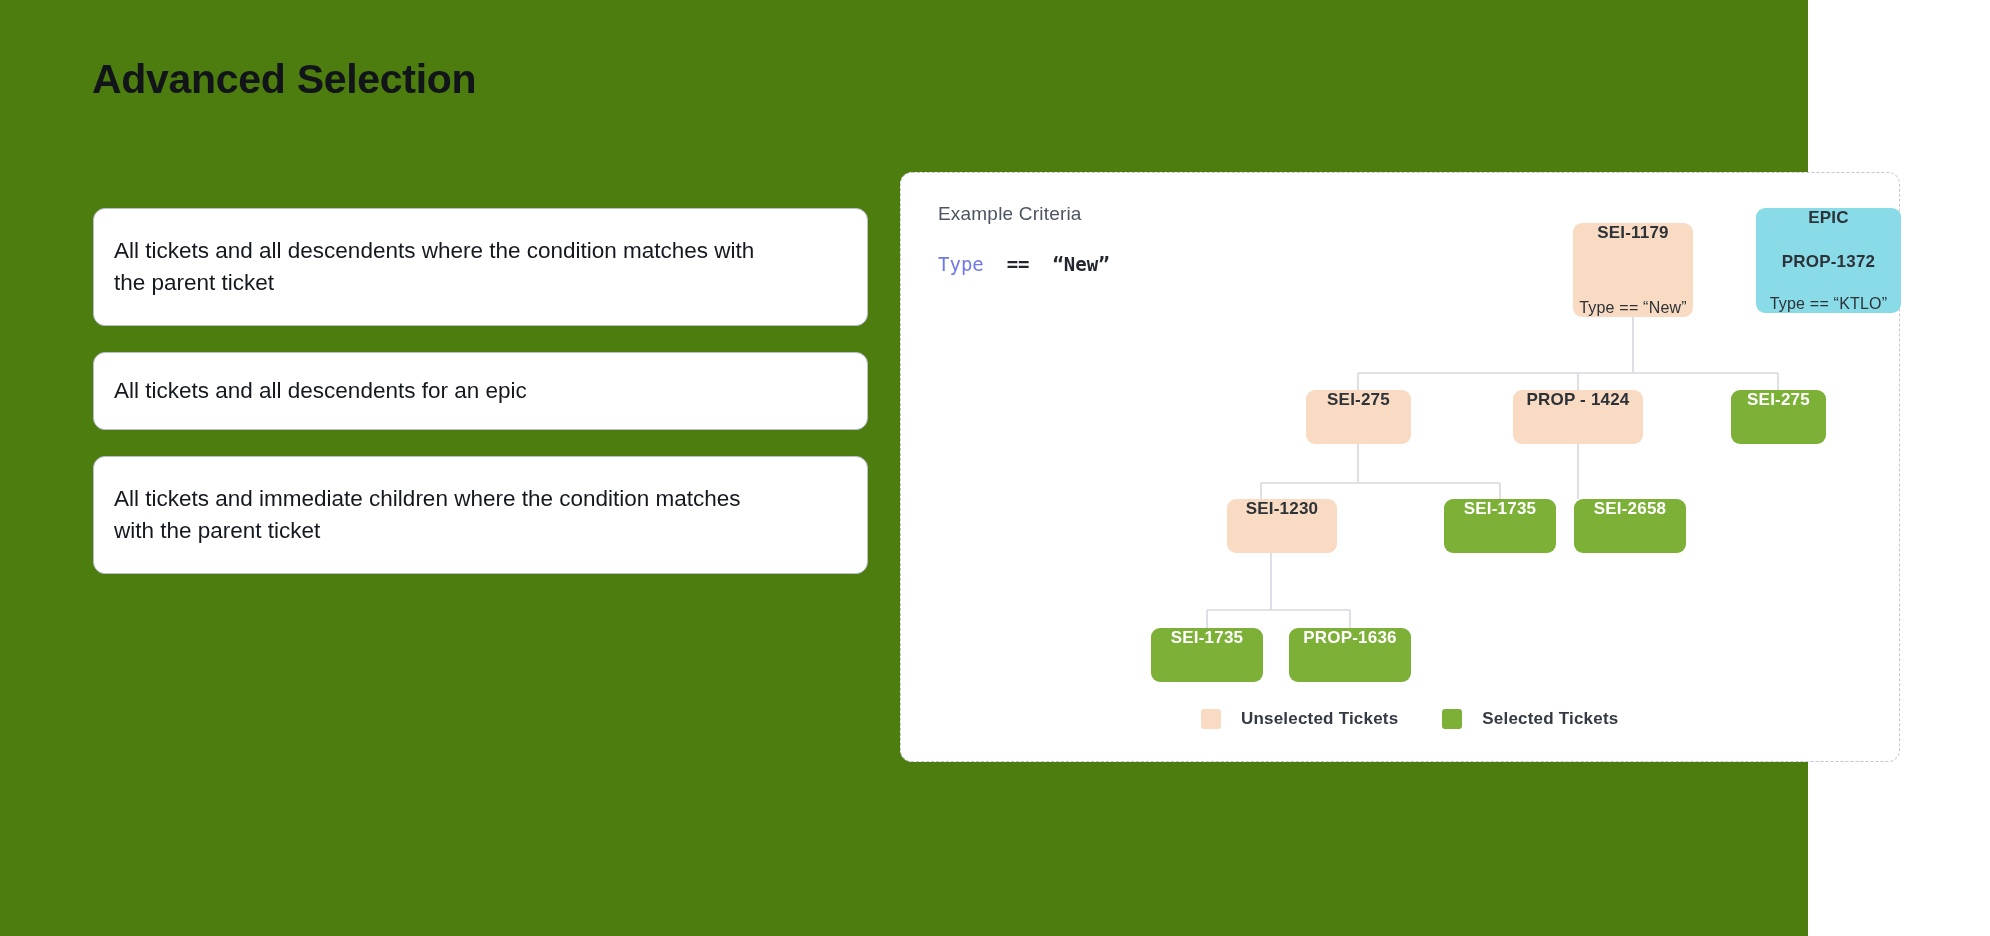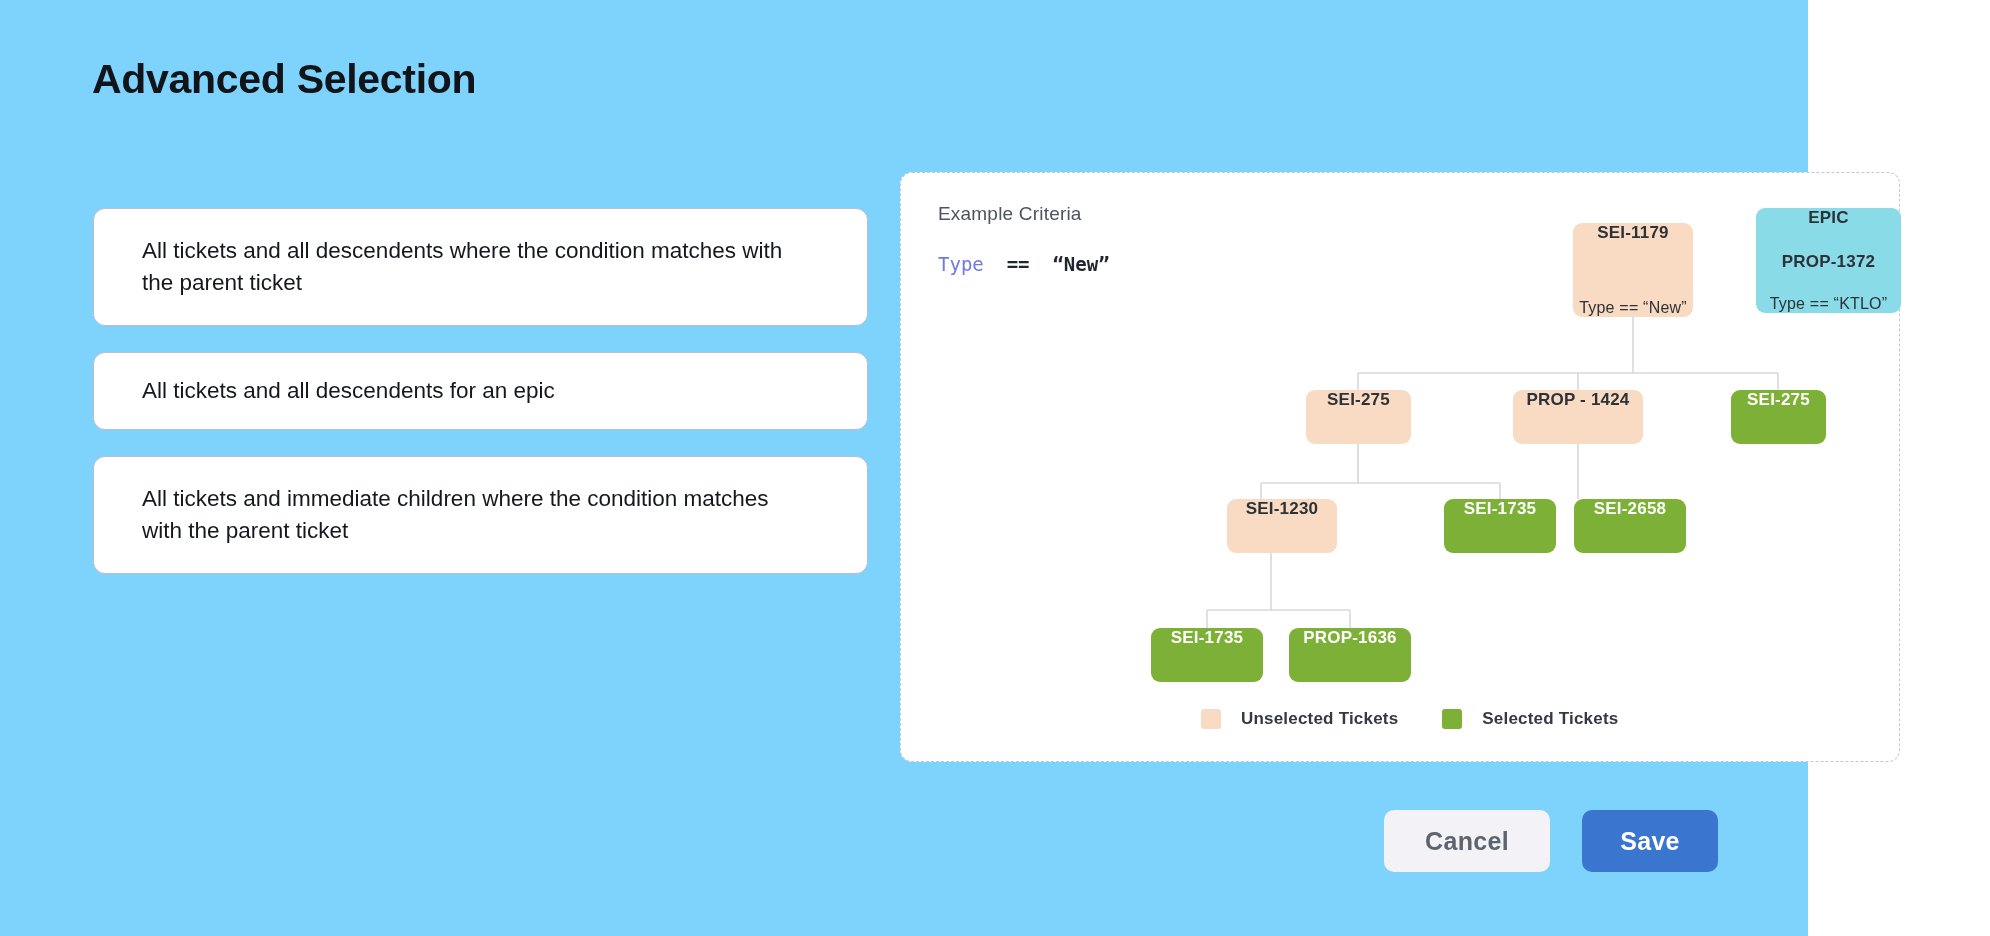--- a/index.html
+++ b/index.html
@@ -3,21 +3,21 @@
 <meta charset="utf-8">
 <style>
   * { box-sizing: border-box; margin: 0; padding: 0; }
   html, body {
     width: 1990px;
     height: 936px;
     background: #ffffff;
     font-family: "Liberation Sans", sans-serif;
     overflow: hidden;
   }
-  .page { position: relative; width: 1808px; height: 936px; background: #7dd3fc; }
+  .page { position: relative; width: 1808px; height: 936px; background: #4d7c0f; }
 
   
   .page-title {
     position: absolute;
     left: 92px; top: 56px;
     font-size: 41px;
     font-weight: bold;
     color: #111418;
     letter-spacing: -0.3px;
   }
@@ -38,21 +38,21 @@
     font-size: 22.5px;
     line-height: 1.42;
     color: #14181f;
     cursor: pointer;
   }
   .option.two-line { padding: 26px 20px 26px 20px; }
   .option.selected {
     border: 2.5px solid #1a56b8;
     background: #f2f9fb;
   }
-  .option-text { display: block; max-width: 660px; margin-left: 28px; }
+  .option-text { display: block; max-width: 660px; }
 
   
   .diagram-panel {
     position: absolute;
     left: 900px; top: 172px;
     width: 1000px; height: 590px;
     border: 1.6px dashed #c3c6d8;
     border-radius: 12px;
     background: #ffffff;
   }
@@ -233,18 +233,14 @@
           <span class="legend-swatch" style="background: rgb(248, 219, 194);"></span>
           <span class="legend-label">Unselected Tickets</span>
         </div>
         <div class="legend-item">
           <span class="legend-swatch" style="background: rgb(124, 176, 54);"></span>
           <span class="legend-label">Selected Tickets</span>
         </div>
       </div>
   </div>
 
-  <div class="footer">
-    <button class="btn btn-cancel">Cancel</button>
-    <button class="btn btn-save">Save</button>
-  </div>
 
 </div>
 
 </body></html>

